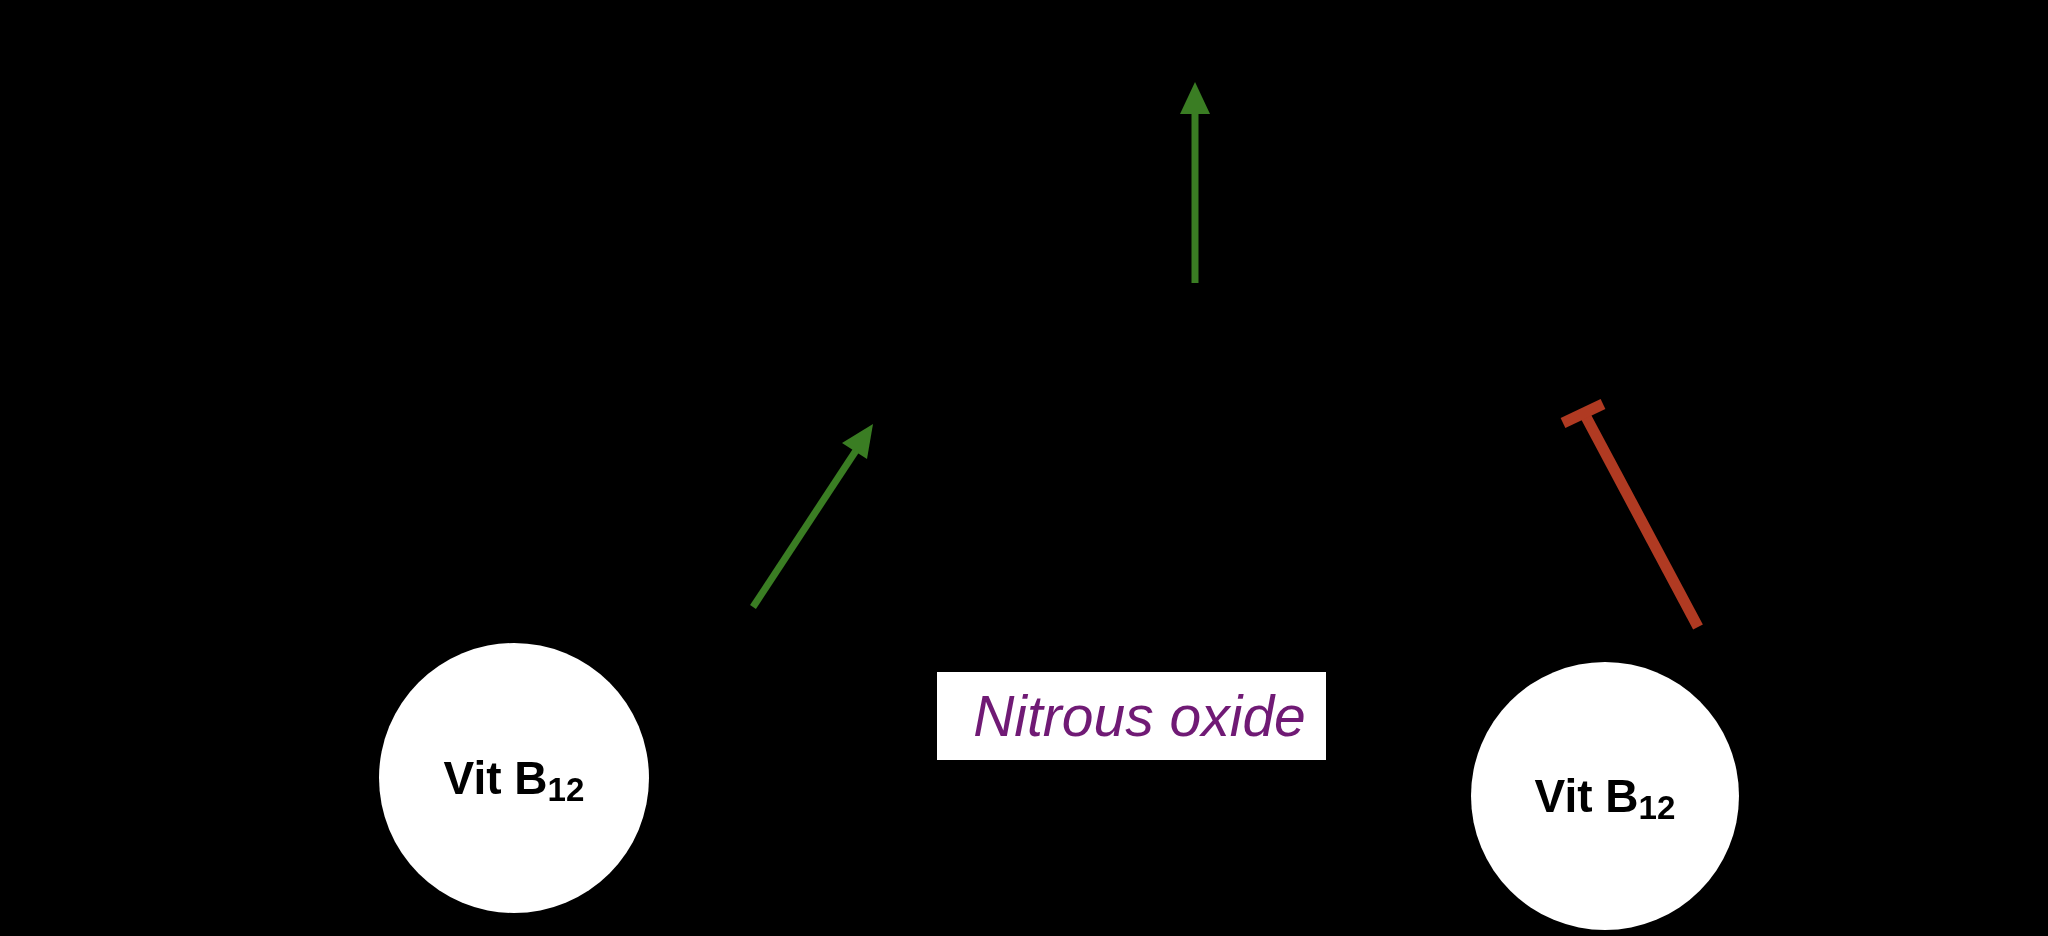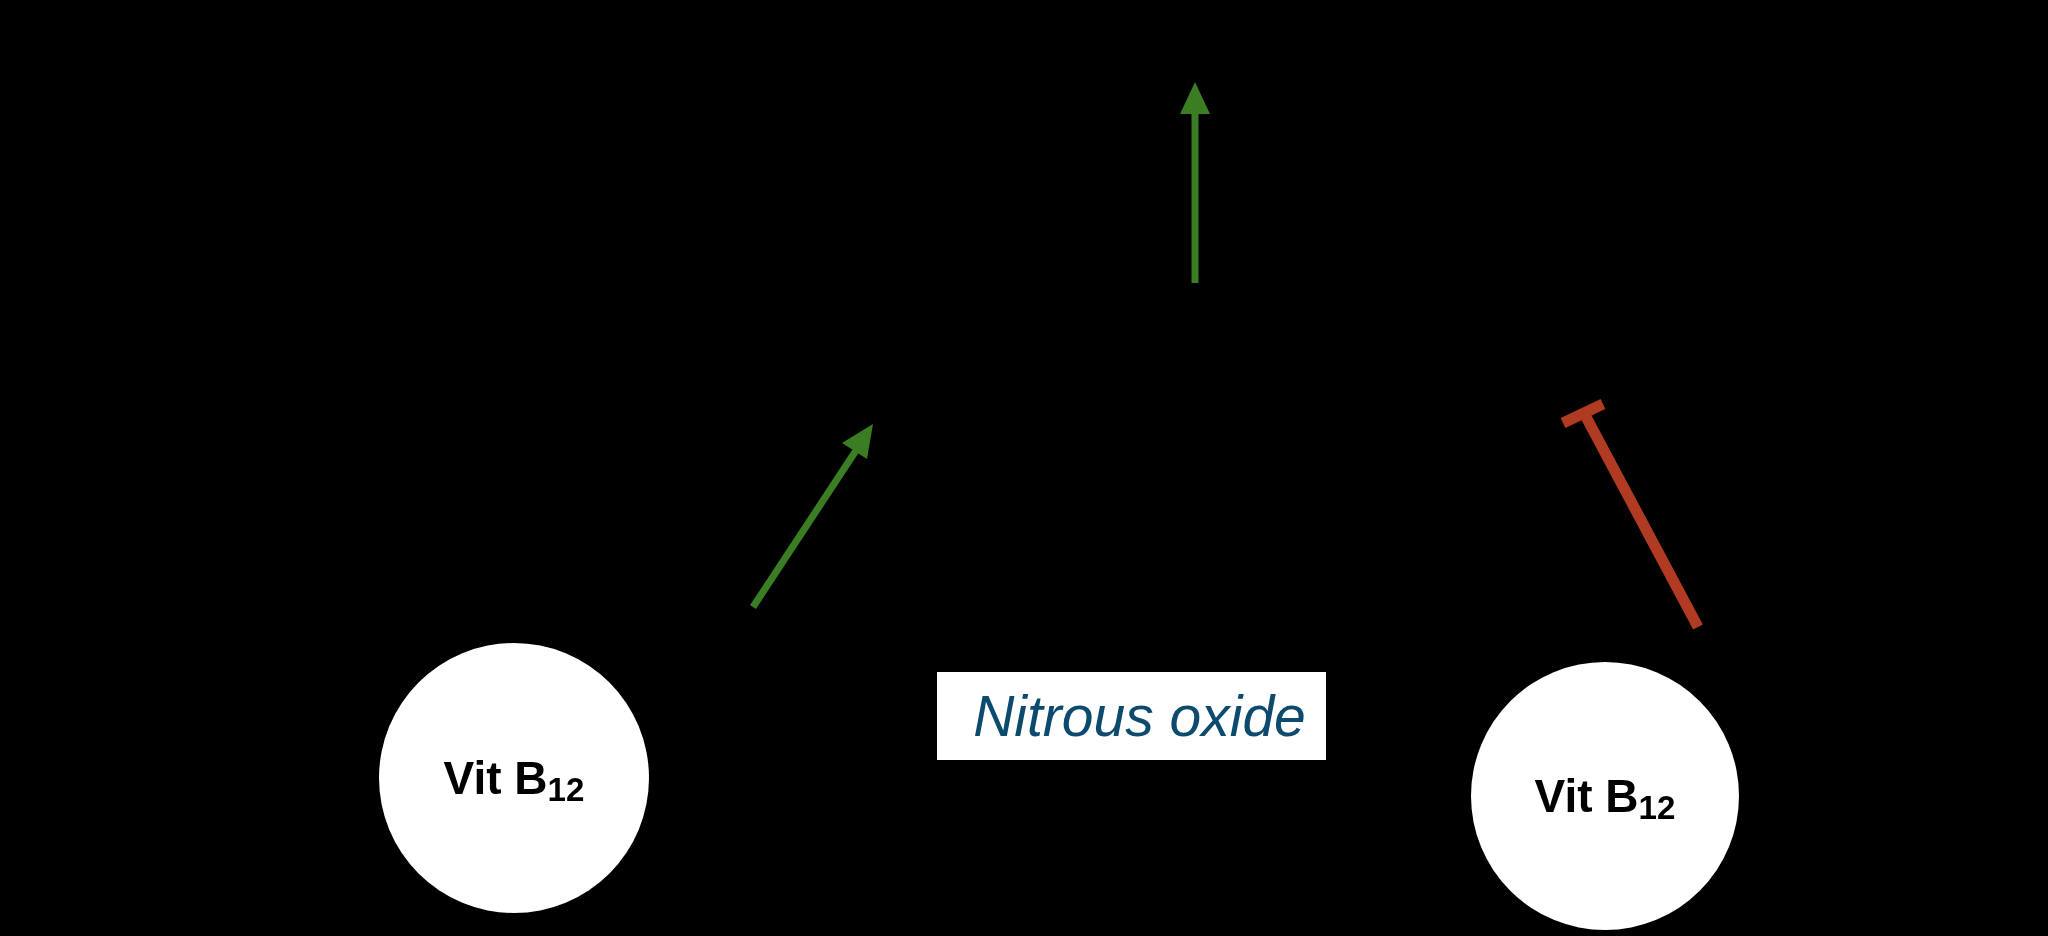--- a/index.html
+++ b/index.html
@@ -90,21 +90,21 @@
       <polygon points="873,424 867,459 842,443" fill="#3a7d23"></polygon>
     </g>
 
     <g>
       <line x1="1585" y1="415" x2="1698" y2="627" stroke-width="11" stroke="#b03a22"></line>
       <line x1="1563" y1="423" x2="1603" y2="404" stroke-width="11" stroke="#b03a22"></line>
     </g>
   </svg>
 
   <div class="nitrous-box" style="background-color: rgb(255, 255, 255);">
-    <span class="nitrous-text" style="color: #0c4a6e; margin-left: 16px;">Nitrous oxide</span>
+    <span class="nitrous-text" style="color: #701a75; margin-left: 16px;">Nitrous oxide</span>
   </div>
 
   <div class="node node-left" style="background-color: rgb(255, 255, 255);">
     <span class="node-label" style="color: rgb(0, 0, 0);"><span>Vit B</span><span class="sub">12</span></span>
   </div>
 
   <div class="node node-right" style="background-color: rgb(255, 255, 255);">
     <span class="node-label" style="color: rgb(0, 0, 0);"><span>Vit B</span><span class="sub">12</span></span>
   </div>
 

